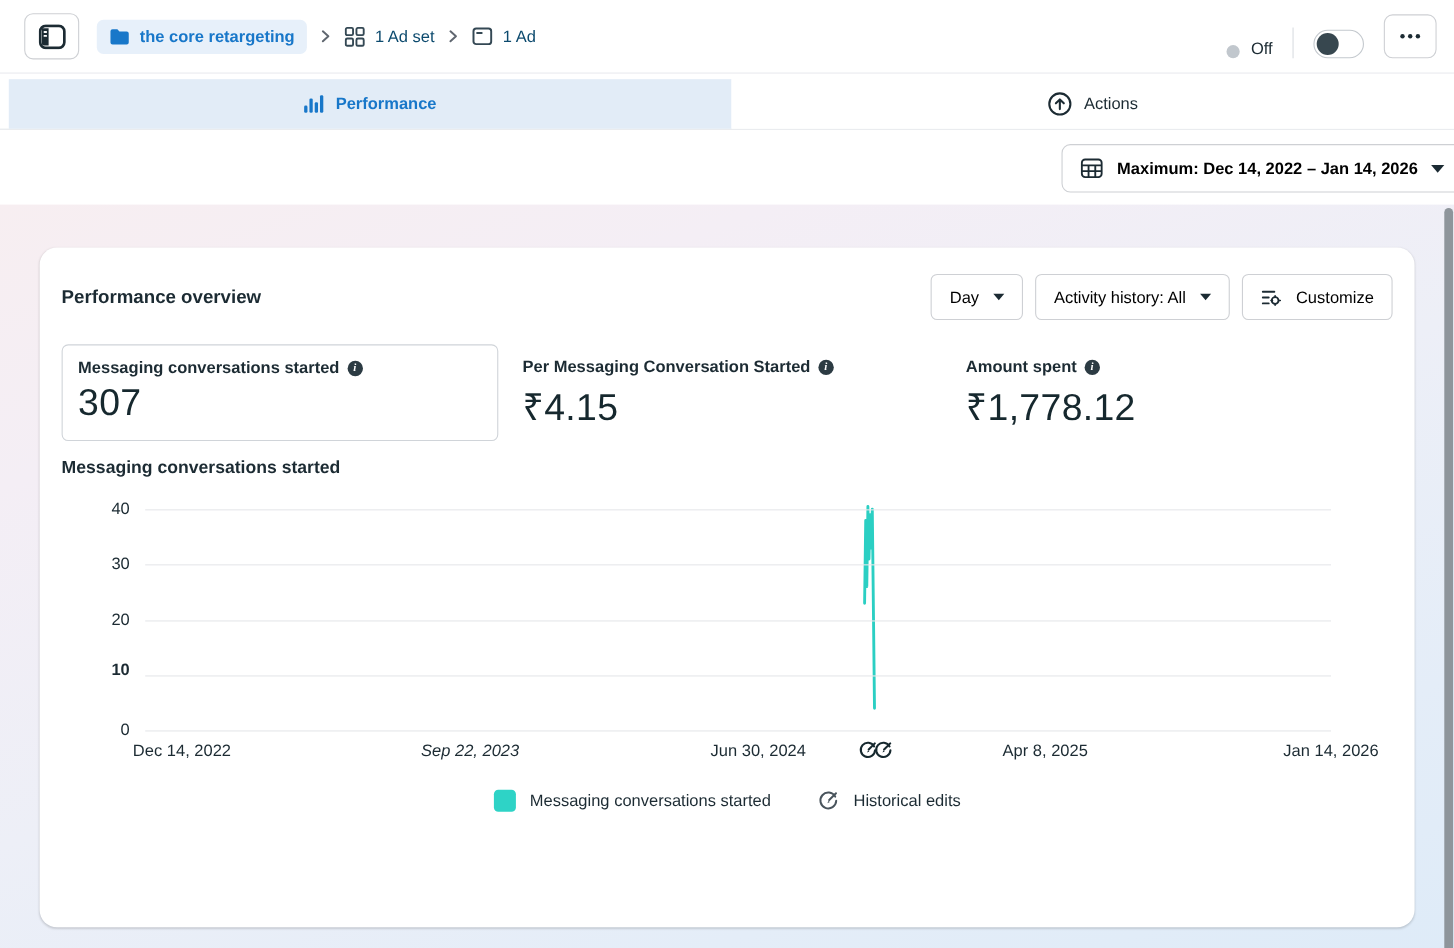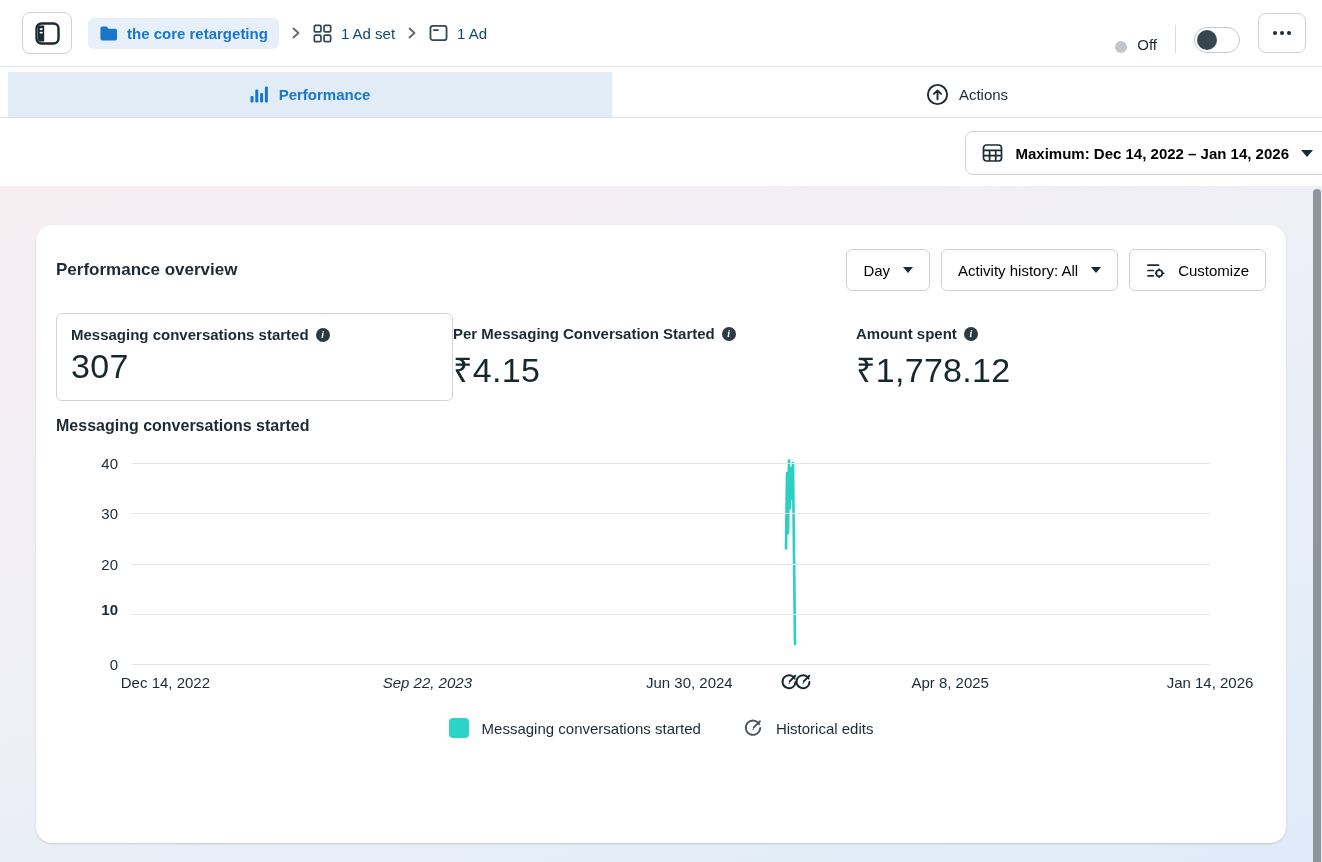--- a/index.html
+++ b/index.html
@@ -24,21 +24,21 @@
     background:#fff; position:relative; cursor:pointer; }
   .toggle .knob { position:absolute; left:2px; top:1.7px; width:20px; height:20px;
     border-radius:50%; background:#37474f; }
   .more-btn { margin-left:18px; width:48px; height:40px; border:1px solid #ced0d4;
     border-radius:8px; background:#fff; display:flex; align-items:center; justify-content:center; cursor:pointer; }
 
   
   .tabrow { height:51px; background:#fff; border-bottom:1px solid #dfe3e8; display:flex; }
   .tab { display:flex; align-items:center; justify-content:center; gap:10px;
     font-size:15px; font-weight:700; cursor:pointer; margin-top:5px; }
-  .tab-perf { width:604px; margin-left:8px; background:#e2ecf7; color:#1877c9; }
+  .tab-perf { width:657px; margin-left:8px; background:#e2ecf7; color:#1877c9; }
   .tab-actions { flex:1; background:#fff; color:#1c2b33; }
 
   
   .filterband { height:68px; background:#fff; position:relative; }
   .daterange-btn { position:absolute; right:-10px; top:13px; height:44px;
     border:1px solid #ced0d4; border-radius:8px; background:#fff;
     display:flex; align-items:center; gap:12px; padding:0 18px 0 16px;
     font-size:15px; font-weight:700; cursor:pointer; }
   .caret { width:0; height:0; border-left:6px solid transparent;
     border-right:6px solid transparent; border-top:7px solid #1c2b33; }
@@ -53,21 +53,21 @@
   .controls { margin-left:auto; display:flex; gap:11px; }
   .ctl-btn { height:42px; border:1px solid #ced0d4; border-radius:6px; background:#fff;
     display:flex; align-items:center; gap:13px; padding:0 16px; font-size:15px; cursor:pointer; }
   .caret-sm { width:0; height:0; border-left:5px solid transparent;
     border-right:5px solid transparent; border-top:6px solid #1c2b33; }
 
   
   .metrics { margin-top:22px; display:flex; align-items:flex-start; }
   .metric { padding:12px 0 0 0; }
   .metric-1 { width:397px; border:1px solid #d0d4d9; border-radius:6px; padding:12px 14px 14px; cursor:pointer; }
-  .metric-2 { width:403px; }
+  .metric-2 { margin-left:22px; width:403px; }
   .metric-lblrow { display:flex; align-items:center; gap:7px; font-size:15px; font-weight:700; }
   .info-ic { width:14px; height:14px; border-radius:50%; background:#2c3b43; color:#fff;
     display:inline-flex; align-items:center; justify-content:center;
     font:italic 700 10px "Liberation Serif", serif; }
   .metric-val { margin-top:4px; font-size:34px; font-weight:400; color:#16282e; letter-spacing:.3px; }
 
   
   .chart-title { margin-top:16px; font-size:16px; font-weight:700; }
   .chart-wrap { margin-top:28px; display:flex; }
   .ycol { width:62px; position:relative; height:201px; flex:0 0 62px; }

